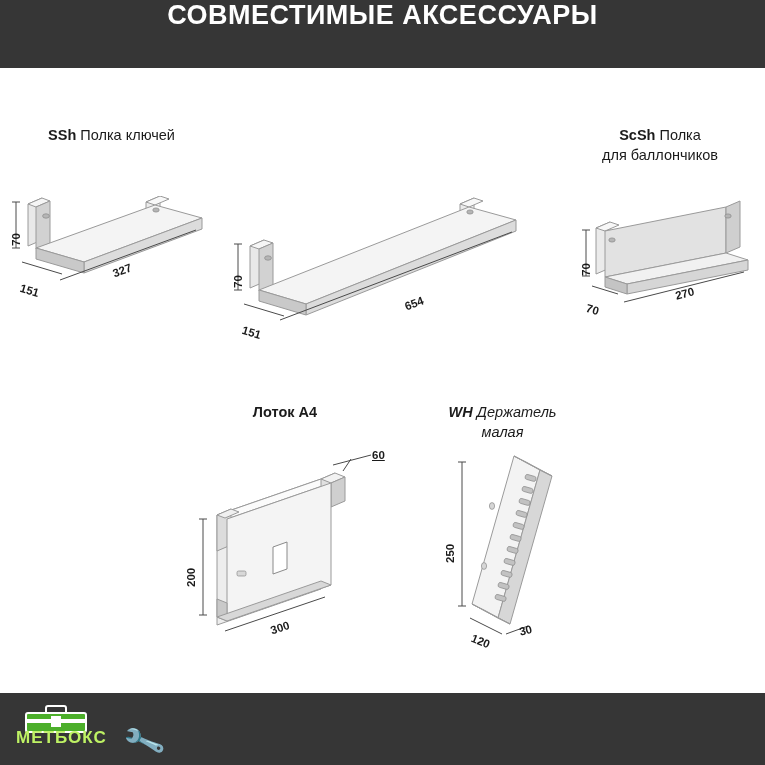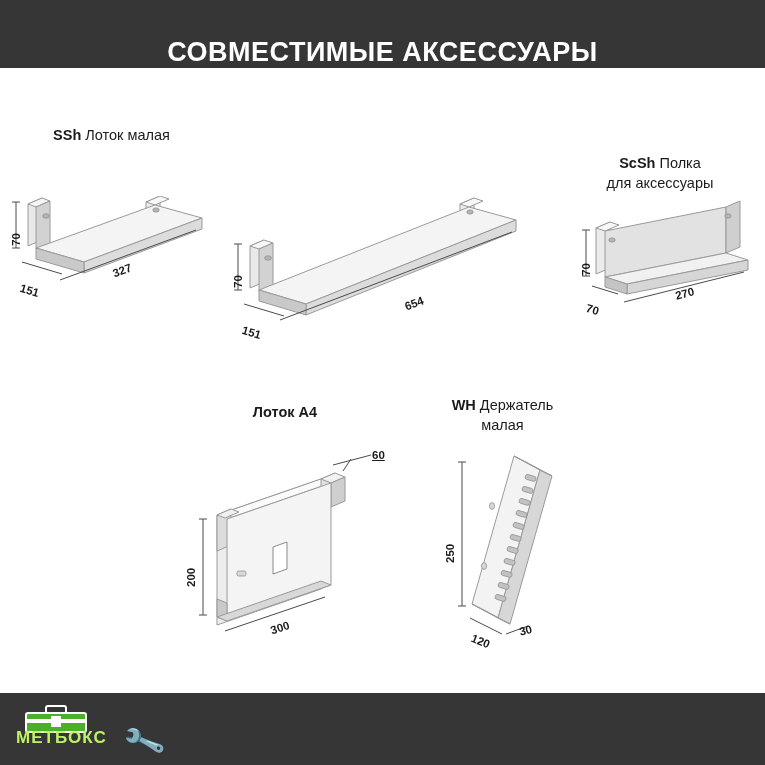--- a/index.html
+++ b/index.html
@@ -16,21 +16,21 @@
   }
 
   
   .header {
     position: absolute;
     left: 0; top: 0;
     width: 765px;
     height: 68px;
     background: #363636;
     display: flex;
-    align-items: flex-end;
+    align-items: flex-start;
     justify-content: center;
   }
   .header-title {
     color: #ffffff;
     font-size: 27px;
     font-weight: bold;
     letter-spacing: 0.5px;
     text-transform: uppercase;
     text-align: center;
   }
@@ -119,21 +119,21 @@
 
 <div class="header">
   <div class="header-title">Совместимые аксессуары</div>
 </div>
 
 <div class="content">
 
   <div class="item" style="left:14px; top:58px; width:195px;">
     <div class="item-caption">
       <b>SSh</b>
-      <span>Лоток малая</span>
+      <span>Полка ключей</span>
     </div>
   </div>
 
   <div class="drawing" style="position:absolute; left:6px; top:128px; width:205px; height:120px;">
     <svg width="205" height="120" viewBox="0 0 205 120">
 
       <polygon points="22,8 36,2 36,44 22,50" fill="#e9e9e9" stroke="#9a9a9a" stroke-width="1"></polygon>
       <polygon points="22,8 36,2 44,5 30,11" fill="#f6f6f6" stroke="#9a9a9a" stroke-width="1"></polygon>
       <polygon points="30,11 44,5 44,47 30,53" fill="#d2d2d2" stroke="#9a9a9a" stroke-width="1"></polygon>
 
@@ -181,25 +181,25 @@
       <line x1="6" y1="48" x2="14" y2="48" stroke="#4a4a4a" stroke-width="1"></line>
       <line x1="6" y1="94" x2="14" y2="94" stroke="#4a4a4a" stroke-width="1"></line>
       <line x1="16" y1="108" x2="56" y2="120" stroke="#4a4a4a" stroke-width="1"></line>
       <line x1="52" y1="124" x2="284" y2="36" stroke="#4a4a4a" stroke-width="1"></line>
     </svg>
     <div class="dim rot" style="left:4px; top:92px; transform:rotate(-90deg);">70</div>
     <div class="dim rot" style="left:16px; top:128px; transform:rotate(16deg);">151</div>
     <div class="dim rot" style="left:175px; top:105px; transform:rotate(-20deg);">654</div>
   </div>
 
-  <div class="item" style="left:570px; top:58px; width:180px;margin-top:28px;">
+  <div class="item" style="left:570px; top:58px; width:180px;">
     <div class="item-caption">
       <b>ScSh</b>
       <span>Полка</span><br>
-      <span>для аксессуары</span>
+      <span>для баллончиков</span>
     </div>
   </div>
 
   <div class="drawing" style="position:absolute; left:578px; top:130px; width:185px; height:120px;">
     <svg width="185" height="120" viewBox="0 0 185 120">
 
       <polygon points="18,30 32,24 32,70 18,76" fill="#ebebeb" stroke="#9a9a9a" stroke-width="1"></polygon>
       <polygon points="18,30 32,24 41,27 27,33" fill="#f7f7f7" stroke="#9a9a9a" stroke-width="1"></polygon>
 
       <polygon points="27,33 148,9 148,55 27,79" fill="#e2e2e2" stroke="#9a9a9a" stroke-width="1"></polygon>
@@ -259,21 +259,21 @@
       <line x1="24" y1="162" x2="32" y2="162" stroke="#4a4a4a" stroke-width="1"></line>
       <line x1="50" y1="178" x2="150" y2="144" stroke="#4a4a4a" stroke-width="1"></line>
       <line x1="158" y1="12" x2="196" y2="2" stroke="#4a4a4a" stroke-width="1"></line>
       <line x1="168" y1="18" x2="176" y2="6" stroke="#4a4a4a" stroke-width="1"></line>
     </svg>
     <div class="dim rot" style="left:10px; top:134px; transform:rotate(-90deg);">200</div>
     <div class="dim rot" style="left:94px; top:172px; transform:rotate(-18deg);">300</div>
     <div class="dim" style="left:197px; top:-4px;text-decoration:underline;">60</div>
   </div>
 
-  <div class="item" style="left:410px; top:328px; width:185px;">
+  <div class="item" style="left:410px; top:335px; width:185px;font-style:italic;">
     <div class="item-caption">
       <b>WH</b>
       <span>Держатель</span><br>
       <span>малая</span>
     </div>
   </div>
 
   <div class="drawing" style="position:absolute; left:440px; top:380px; width:160px; height:190px;">
     <svg width="160" height="190" viewBox="0 0 160 190">
 

